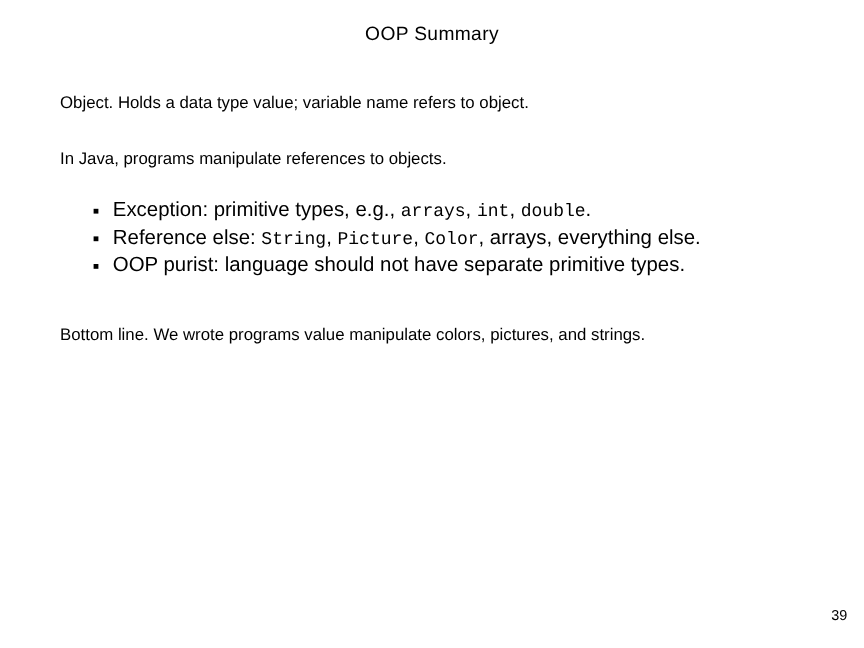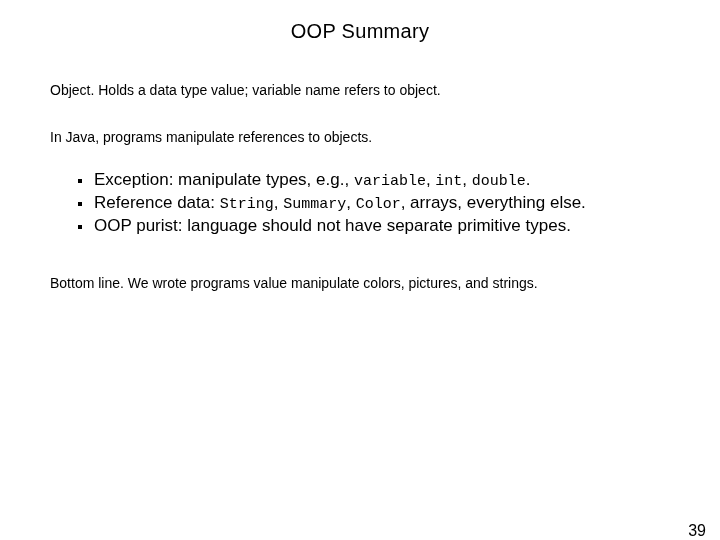--- a/index.html
+++ b/index.html
@@ -15,21 +15,21 @@
   }
   .slide {
     width: 720px;
     height: 540px;
     position: relative;
     box-sizing: border-box;
     padding: 20px 50px 20px 50px;
   }
   h1.title {
     text-align: center;
-    font-size: 20px;
+    font-size: 16px;
     font-weight: normal;
     margin: 0 0 38px 0;
     letter-spacing: 0.3px;
   }
   .para {
     font-size: 14px;
     line-height: 1.35;
     margin: 0 0 28px 0;
   }
   .para.tight {
@@ -55,46 +55,46 @@
     width: 4px;
     height: 4px;
     background: #000;
   }
   .code {
     font-family: "Courier New", Courier, monospace;
     font-size: 15px;
   }
   .pagenum {
     position: absolute;
-    bottom: 0;
+    bottom: 20px;
     right: 14px;
-    font-size: 16px;
+    font-size: 12px;
     font-family: Arial, sans-serif;
     color: #000;
   }
 </style>
 </head>
 <body>
 
 <div class="slide">
 
   <h1 class="title">OOP Summary</h1>
 
   <p class="para">
     <span>Object.</span><span>  Holds a data type value; variable name refers to object.</span>
   </p>
 
   <p class="para tight">In Java, programs manipulate references to objects.</p>
 
   <ul class="bullets">
     <li>
-      <span>Exception:  manipulate types, e.g., </span><span class="code">variable</span><span>, </span><span class="code">int</span><span>, </span><span class="code">double</span><span>.</span>
+      <span>Exception:  primitive types, e.g., </span><span class="code">arrays</span><span>, </span><span class="code">int</span><span>, </span><span class="code">double</span><span>.</span>
     </li>
     <li>
-      <span>Reference data:  </span><span class="code">String</span><span>, </span><span class="code">Summary</span><span>, </span><span class="code">Color</span><span>, arrays, everything else.</span>
+      <span>Reference else:  </span><span class="code">String</span><span>, </span><span class="code">Picture</span><span>, </span><span class="code">Color</span><span>, arrays, everything else.</span>
     </li>
     <li>
       <span>OOP purist:  language should not have separate primitive types.</span>
     </li>
   </ul>
 
   <p class="para">
     <span>Bottom line.</span><span>  We wrote programs value manipulate colors, pictures, and strings.</span>
   </p>
 

